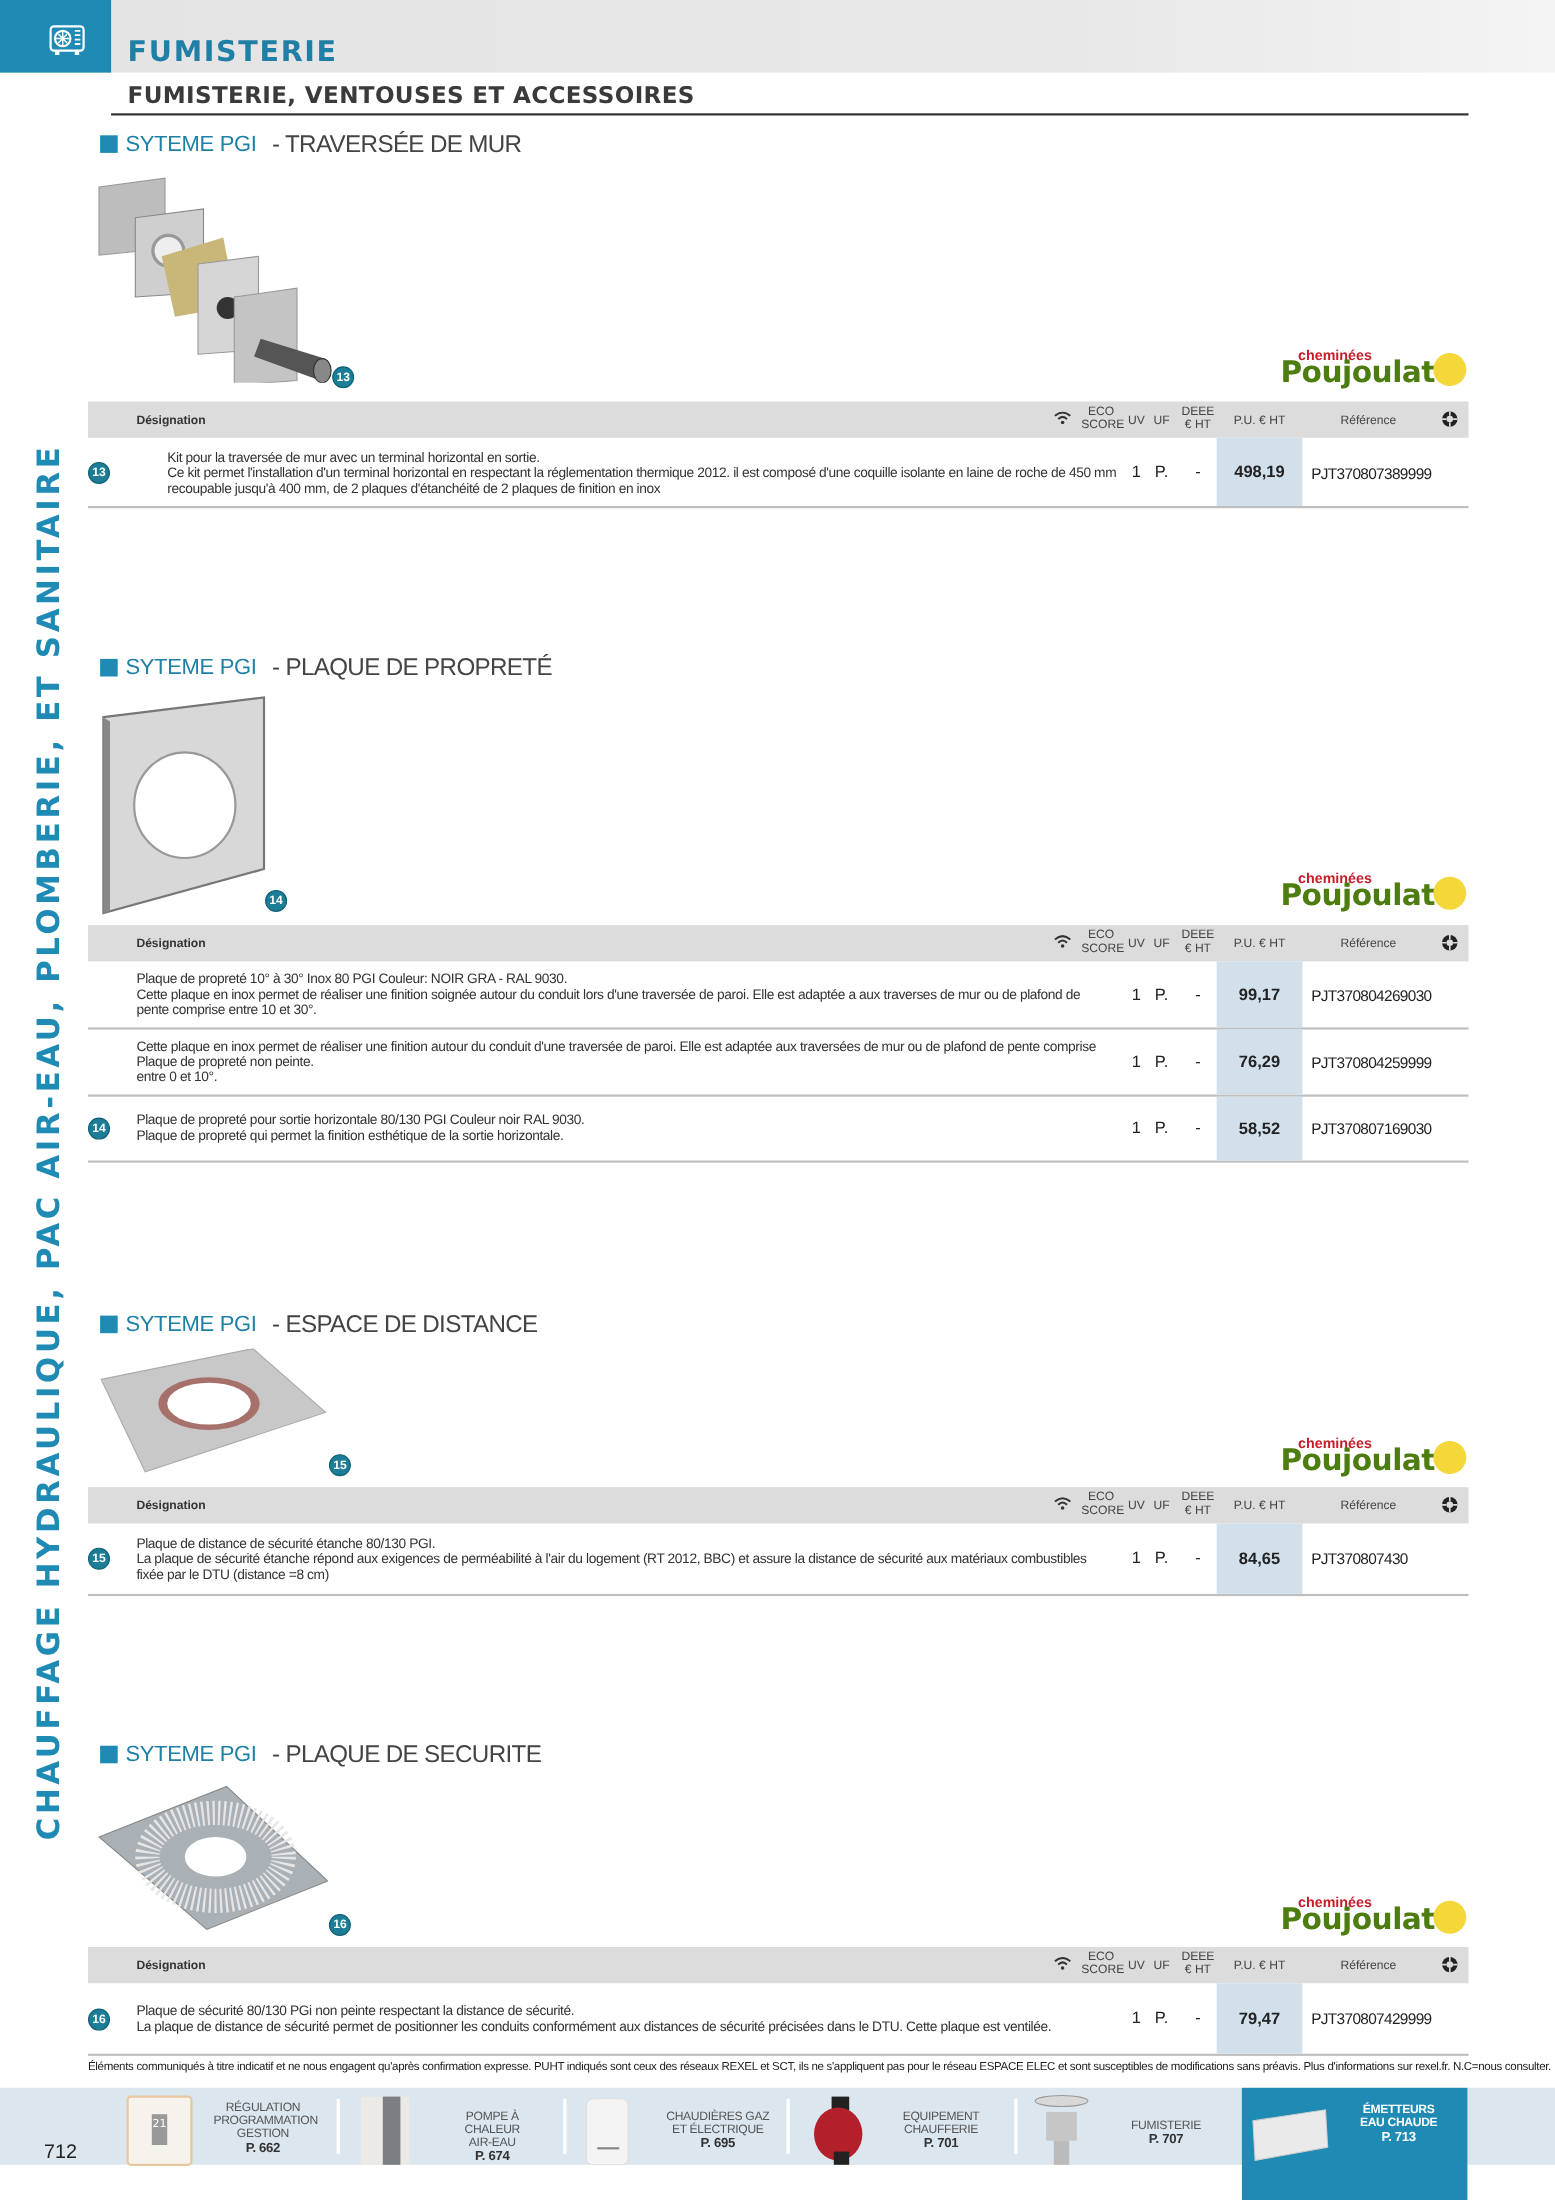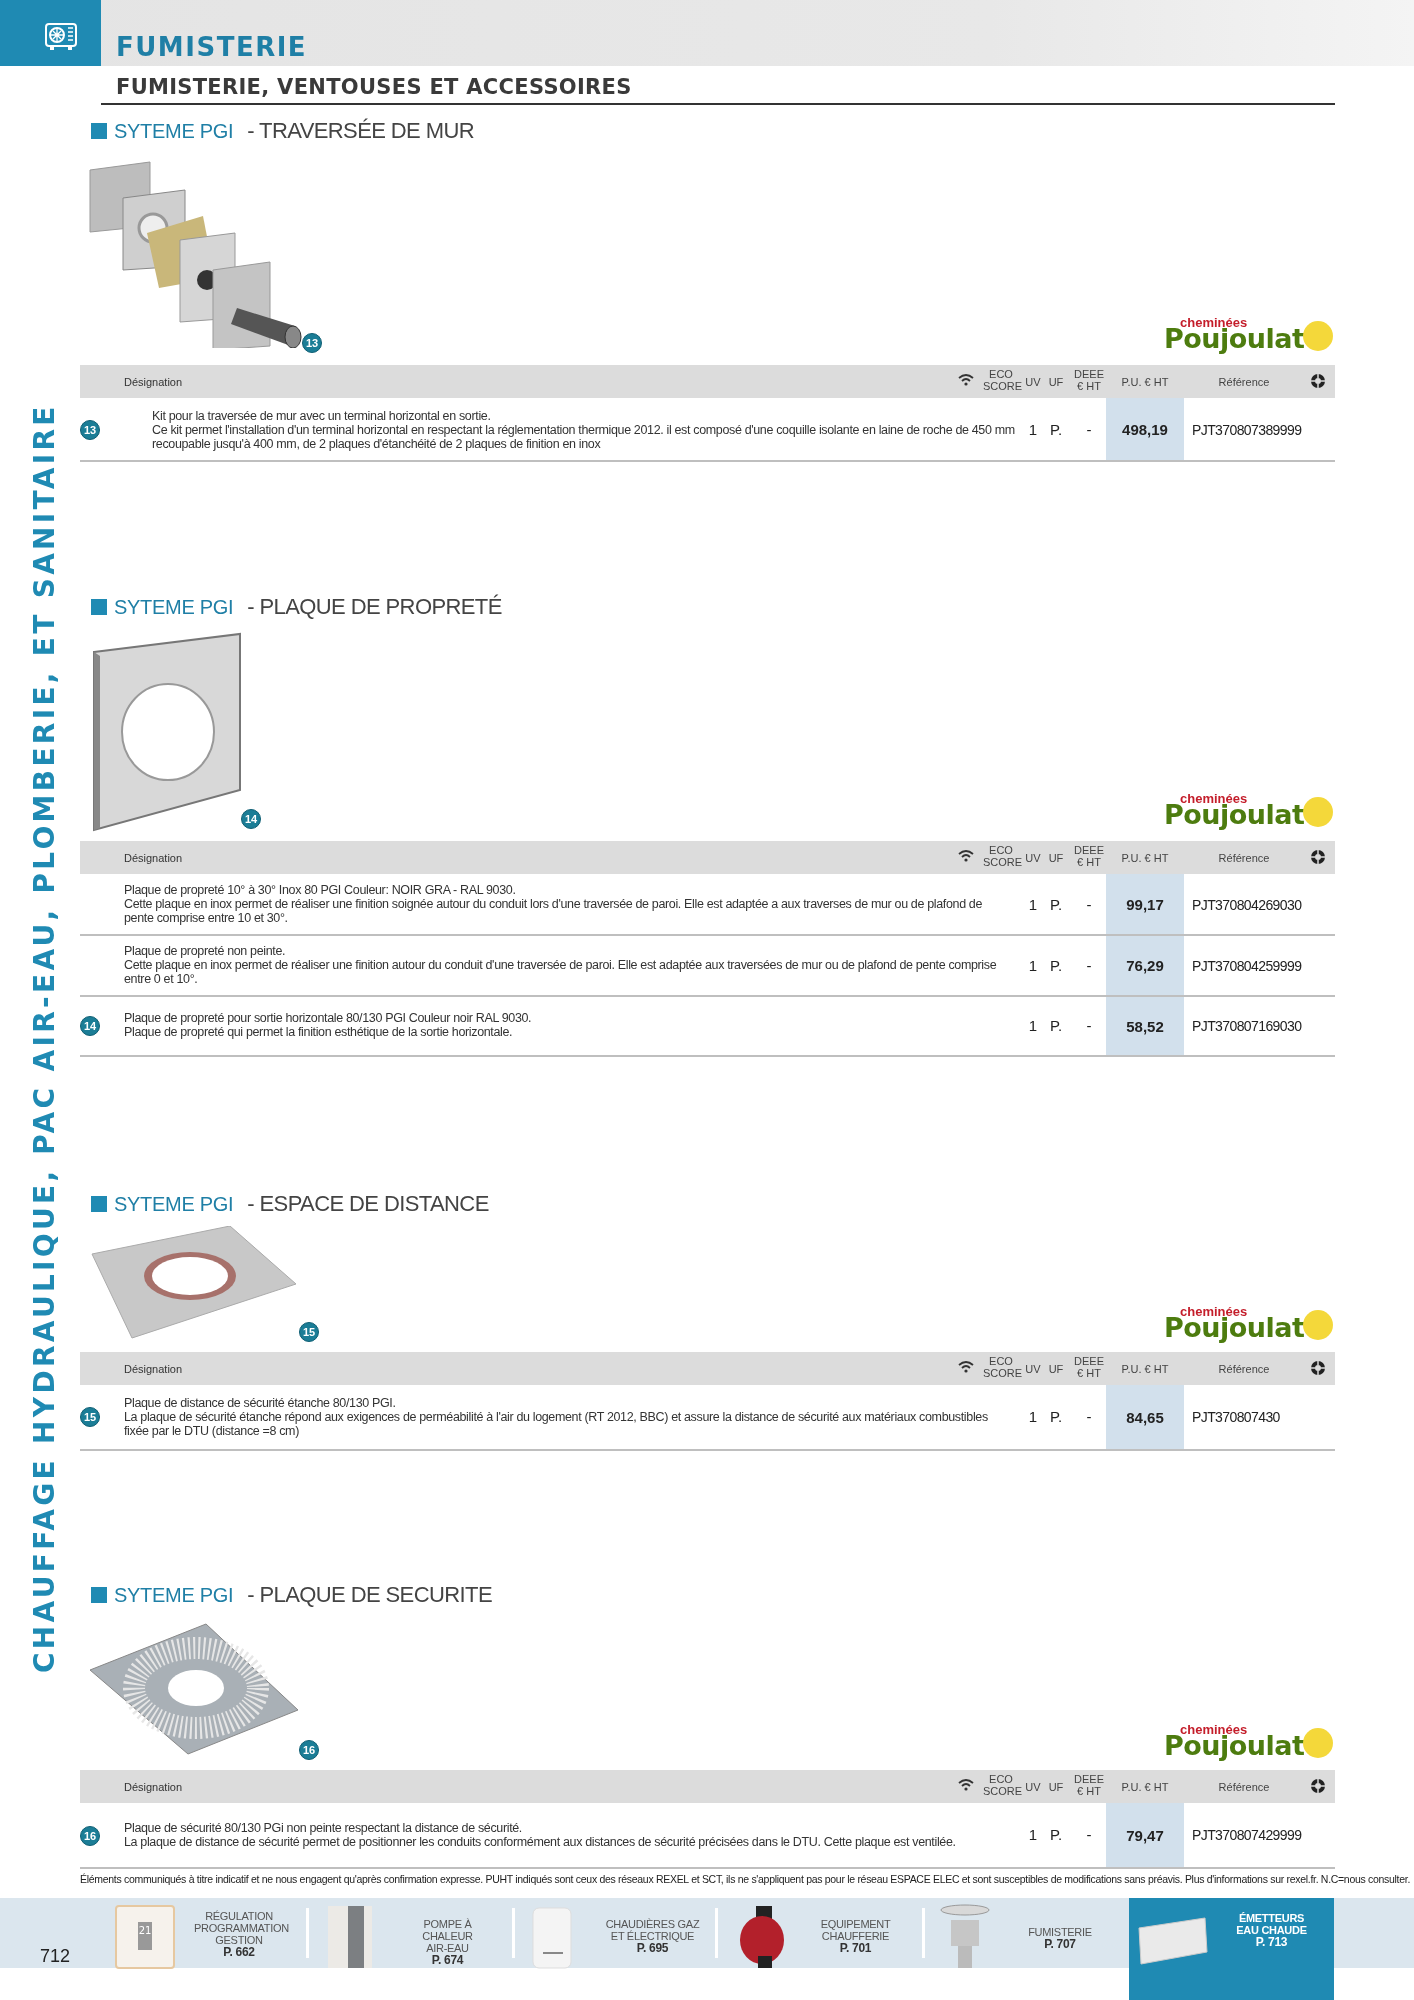--- a/index.html
+++ b/index.html
@@ -38,21 +38,21 @@
   .brand .b-small { position: absolute; left: 20px; top: 0; font-size: 13px; font-weight: bold; color: #c41d2a; }
   .brand .b-big { position: absolute; left: 4px; top: 8px; font-size: 27px; font-weight: bold; color: #4d7c0f;
     letter-spacing: -0.5px; font-family: "DejaVu Sans", sans-serif; }
   .brand .b-logo { position: absolute; left: 143px; top: 6px; width: 30px; height: 30px; border-radius: 50%;
     background: #f4d83a; }
 
   
   .tbl { position: absolute; left: 80px; width: 1255px; }
   .thead { position: relative; height: 33px; background: #dcdcdc; font-size: 11px; color: #444; }
   .thead > span { position: absolute; text-align: center; line-height: 12px; }
-  .th-desig { left: 44px; top: 11px; font-weight: normal; color: #333; }
+  .th-desig { left: 44px; top: 11px; font-weight: bold; color: #333; }
   .th-wifi { left: 878px; top: 9px; }
   .th-eco { left: 903px; top: 3px; width: 36px; }
   .th-uv { left: 943px; top: 11px; width: 20px; }
   .th-uf { left: 966px; top: 11px; width: 20px; }
   .th-deee { left: 992px; top: 3px; width: 34px; }
   .th-pu { left: 1026px; top: 11px; width: 78px; }
   .th-ref { left: 1104px; top: 11px; width: 120px; }
   .th-recycle { left: 1230px; top: 8px; }
 
   .trow { position: relative; border-bottom: 2px solid #bfbfbf; }
@@ -208,22 +208,22 @@
         <div>pente comprise entre 10 et 30°.</div>
       </div>
       <span class="c c-uv" style="top:22px;">1</span>
       <span class="c c-uf" style="top:22px;">P.</span>
       <span class="c c-deee" style="top:22px;">-</span>
       <span class="c c-pu">99,17</span>
       <span class="c c-ref" style="top:23px;">PJT370804269030</span>
     </div>
     <div class="trow" style="height:61px;">
       <div class="desc" style="top:8px;">
+        <div>Cette plaque en inox permet de réaliser une finition autour du conduit d'une traversée de paroi. Elle est adaptée aux traversées de mur ou de plafond de pente comprise</div>
         <div>Plaque de propreté non peinte.</div>
-        <div>Cette plaque en inox permet de réaliser une finition autour du conduit d'une traversée de paroi. Elle est adaptée aux traversées de mur ou de plafond de pente comprise</div>
         <div>entre 0 et 10°.</div>
       </div>
       <span class="c c-uv" style="top:21px;">1</span>
       <span class="c c-uf" style="top:21px;">P.</span>
       <span class="c c-deee" style="top:21px;">-</span>
       <span class="c c-pu">76,29</span>
       <span class="c c-ref" style="top:22px;">PJT370804259999</span>
     </div>
     <div class="trow" style="height:60px;">
       <div class="num-badge rbadge" style="top:19px;">14</div>

